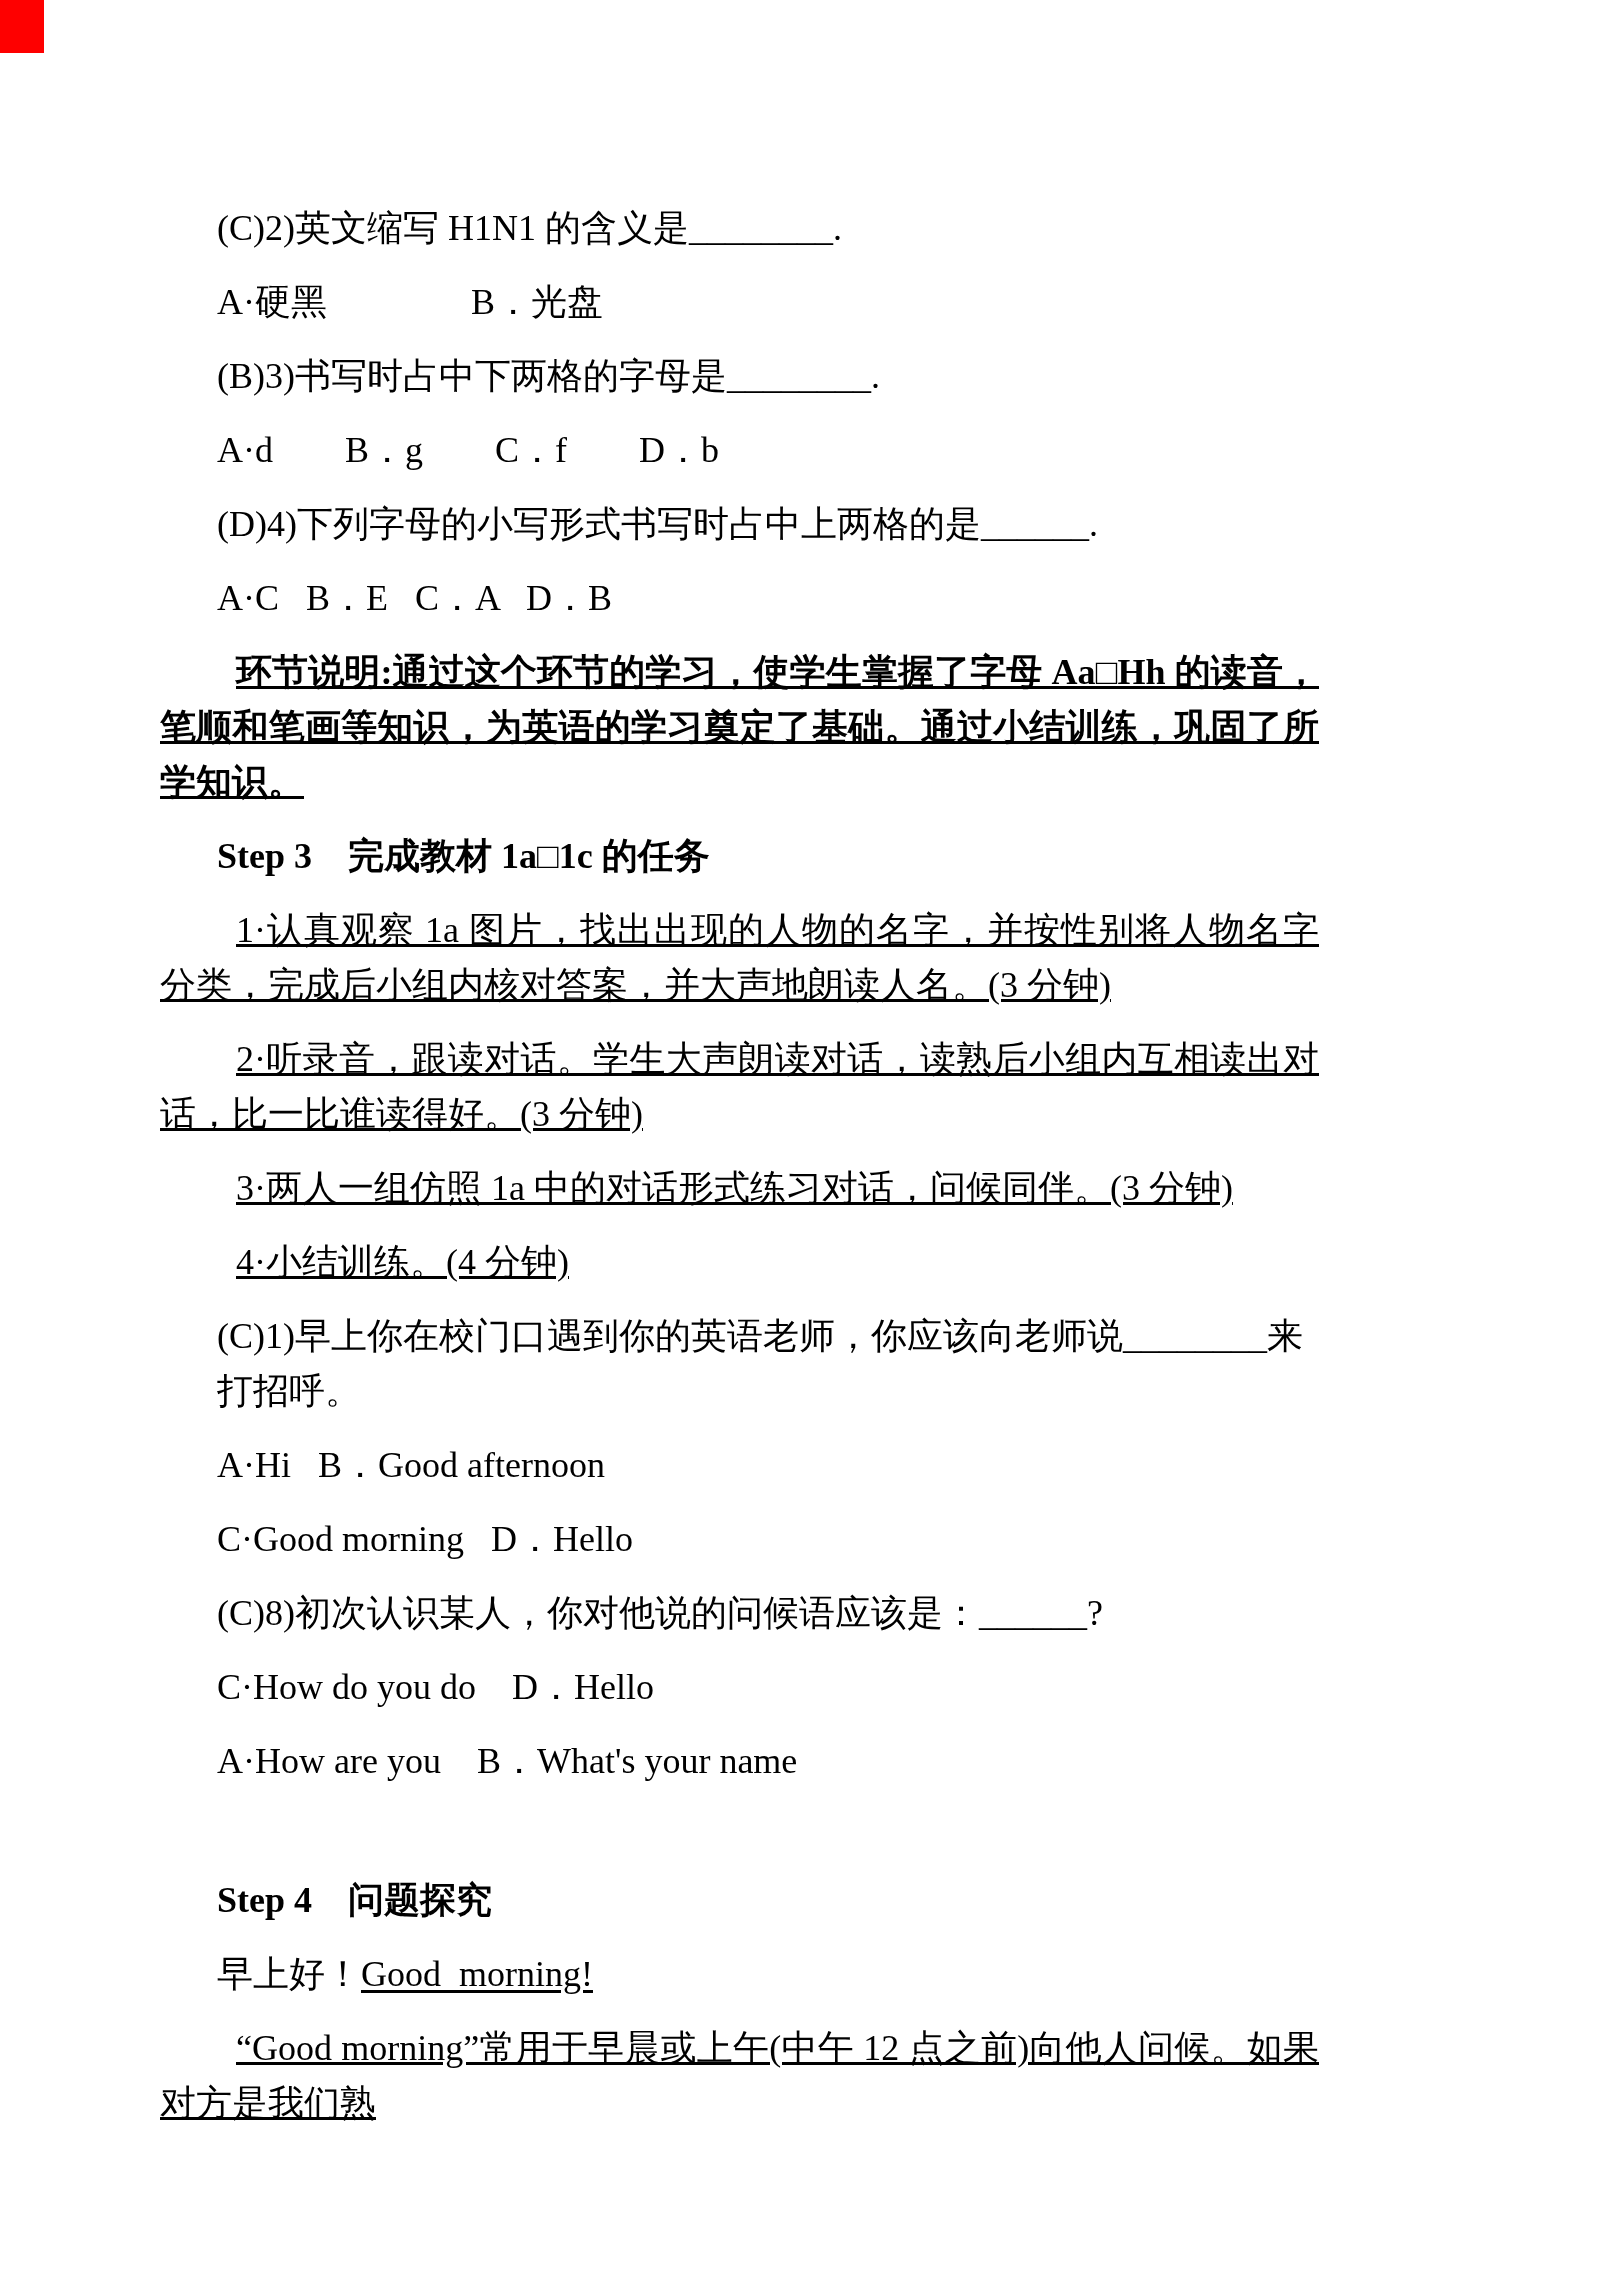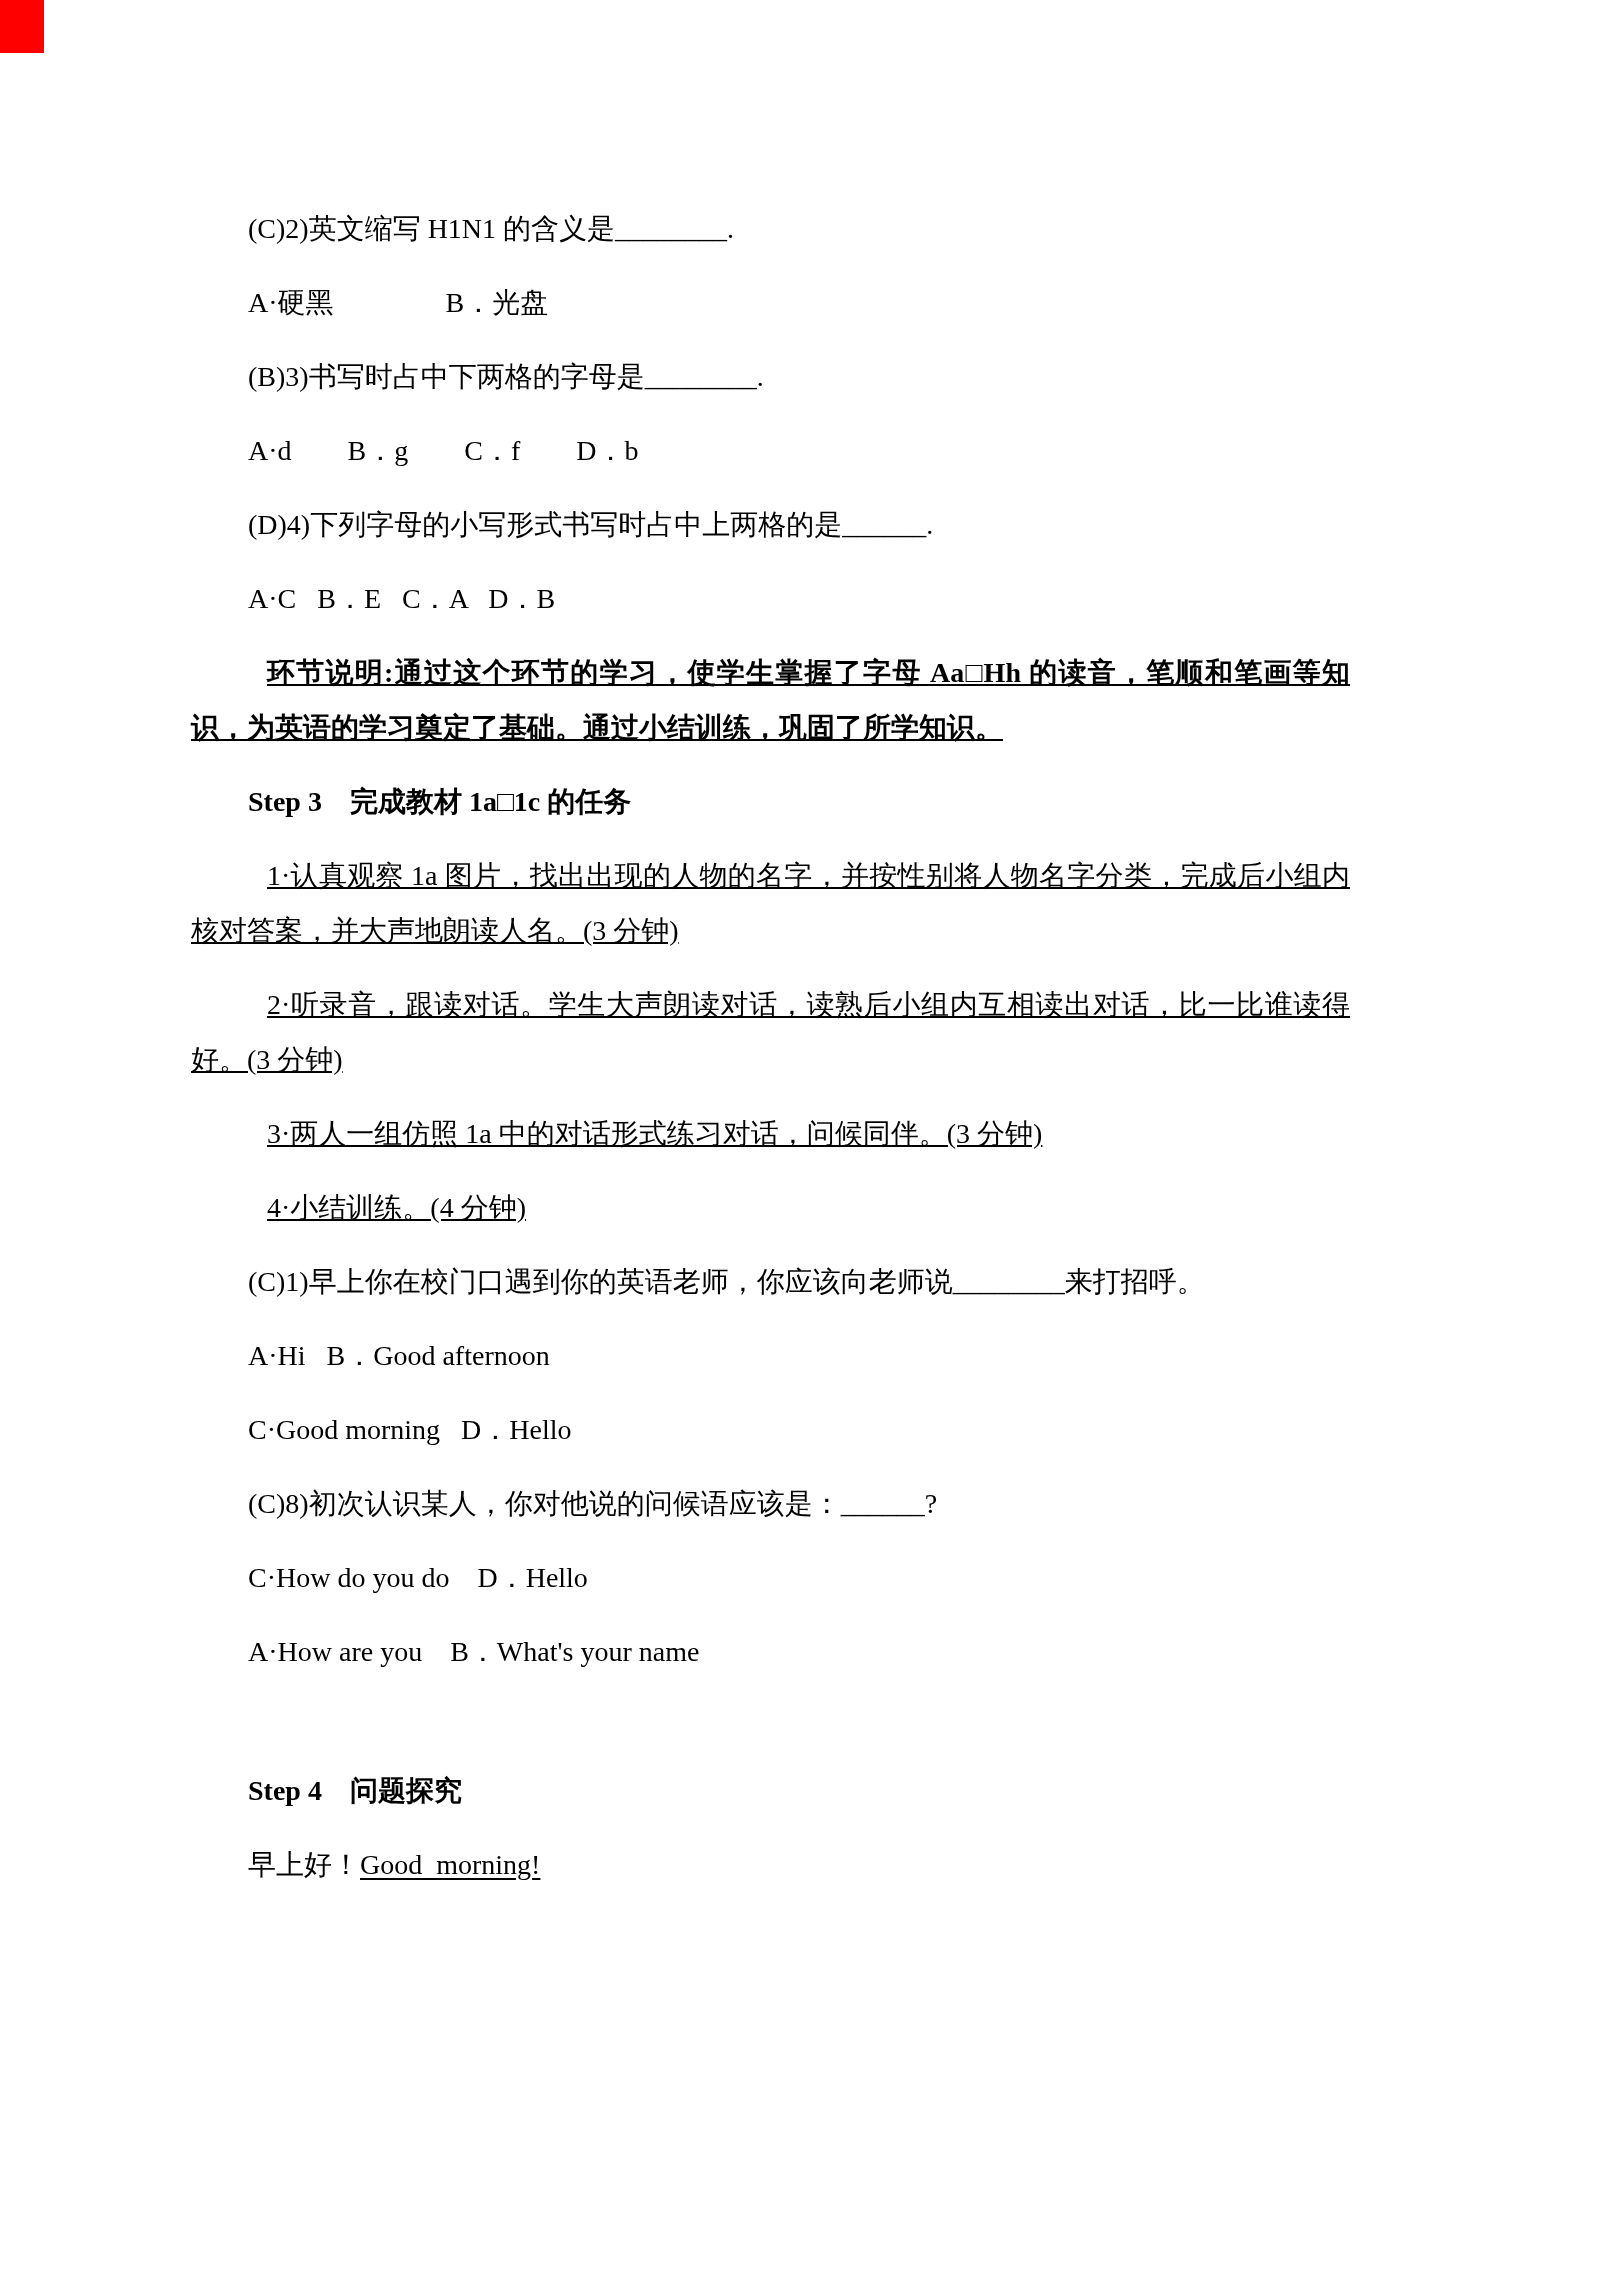--- a/index.html
+++ b/index.html
@@ -18,24 +18,24 @@
   .red-marker {
     position: absolute;
     left: 0;
     top: 0;
     width: 44px;
     height: 53px;
     background: #fe0000;
   }
   .content {
     position: absolute;
-    left: 191px;
+    left: 160px;
     top: 201px;
     width: 1159px;
-    font-size: 28px;
+    font-size: 36px;
     line-height: 55px;
   }
   p.line {
     margin: 0 0 19px 0;
   }
   p.question, p.option, p.step {
     margin-left: 57px;
     white-space: pre-wrap;
   }
   p.step {
@@ -78,14 +78,15 @@
     <p class="line para"><span class="">4·小结训练。(4 分钟)</span></p>
     <p class="line question"><span class="">(C)1)早上你在校门口遇到你的英语老师，你应该向老师说________来打招呼。</span></p>
     <p class="line option"><span class="">A·Hi   B．Good afternoon</span></p>
     <p class="line option"><span class="">C·Good morning   D．Hello</span></p>
     <p class="line question"><span class="">(C)8)初次认识某人，你对他说的问候语应该是：______?</span></p>
     <p class="line option"><span class="">C·How do you do    D．Hello</span></p>
     <p class="line option"><span class="">A·How are you    B．What's your name</span></p>
     <div class="spacer"></div>
     <p class="line step"><span class="">Step 4　问题探究</span></p>
     <p class="line question"><span class="">早上好！</span><span class="u">Good  morning!</span></p>
+    <p class="line para"><span class="">“Good   morning”常用于早晨或上午(中午 12 点之前)向他人问候。如果对方是我们熟</span></p>
   </div>
 
 
 </body></html>

